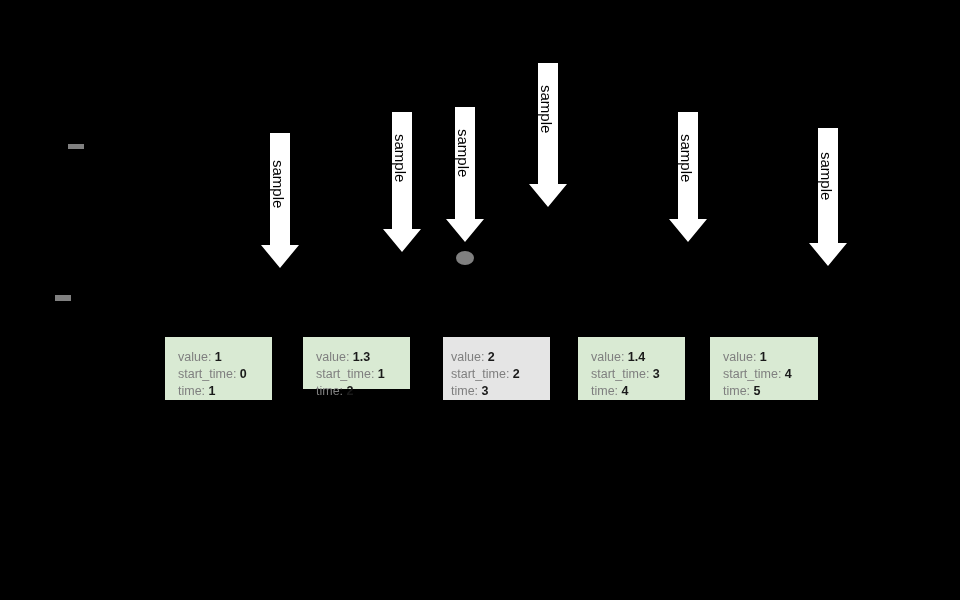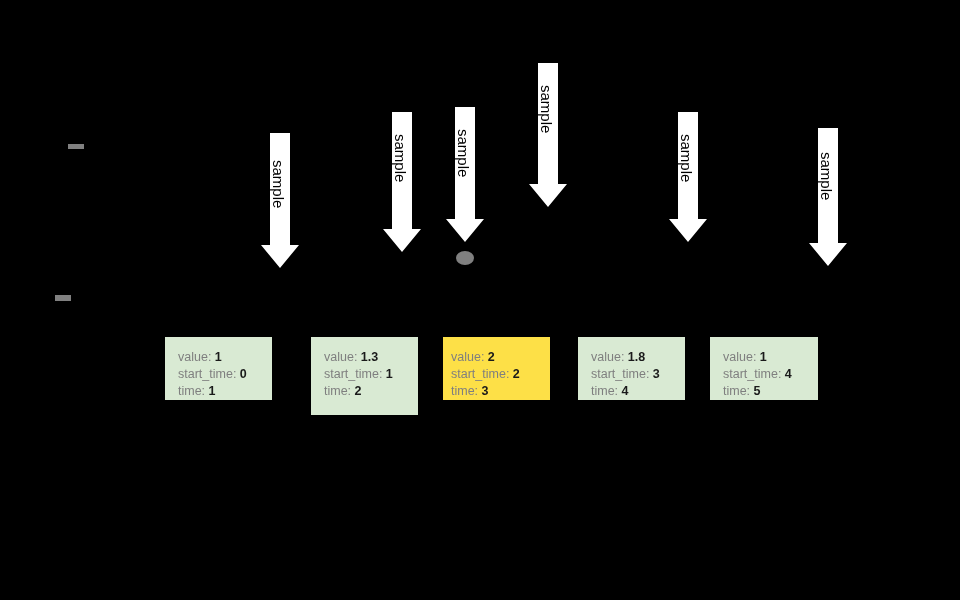--- a/index.html
+++ b/index.html
@@ -111,32 +111,32 @@
     </div>
   <div id="dots-layer">
       <div class="sample-dot" style="left: 456px; top: 251px; width: 18px; height: 14px; background: rgb(128, 128, 128);"></div>
     </div>
   <div id="records-layer">
       <div class="record-box" style="left: 165px; top: 337px; width: 107px; height: 63px; background: rgb(217, 234, 211);">
         <div class="record-line"><span>value:</span> <span class="rv">1</span></div>
         <div class="record-line"><span>start_time:</span> <span class="rv">0</span></div>
         <div class="record-line"><span>time:</span> <span class="rv">1</span></div>
       </div>
-      <div class="record-box" style="left: 303px; top: 337px; width: 107px; height: 78px; background: rgb(217, 234, 211); margin-left: 8px;">
+      <div class="record-box" style="left: 303px; top: 337px; width: 107px; height: 52px; background: rgb(217, 234, 211);">
         <div class="record-line"><span>value:</span> <span class="rv">1.3</span></div>
         <div class="record-line"><span>start_time:</span> <span class="rv">1</span></div>
         <div class="record-line"><span>time:</span> <span class="rv">2</span></div>
       </div>
-      <div class="record-box" style="left: 443px; top: 337px; width: 107px; height: 63px; background: #fde047; padding-left: 8px;">
+      <div class="record-box" style="left: 443px; top: 337px; width: 107px; height: 63px; background: #e5e5e5; padding-left: 8px;">
         <div class="record-line"><span>value:</span> <span class="rv">2</span></div>
         <div class="record-line"><span>start_time:</span> <span class="rv">2</span></div>
         <div class="record-line"><span>time:</span> <span class="rv">3</span></div>
       </div>
       <div class="record-box" style="left: 578px; top: 337px; width: 107px; height: 63px; background: rgb(217, 234, 211);">
-        <div class="record-line"><span>value:</span> <span class="rv">1.8</span></div>
+        <div class="record-line"><span>value:</span> <span class="rv">1.4</span></div>
         <div class="record-line"><span>start_time:</span> <span class="rv">3</span></div>
         <div class="record-line"><span>time:</span> <span class="rv">4</span></div>
       </div>
       <div class="record-box" style="left: 710px; top: 337px; width: 108px; height: 63px; background: rgb(217, 234, 211);">
         <div class="record-line"><span>value:</span> <span class="rv">1</span></div>
         <div class="record-line"><span>start_time:</span> <span class="rv">4</span></div>
         <div class="record-line"><span>time:</span> <span class="rv">5</span></div>
       </div>
     </div>
 </div>

